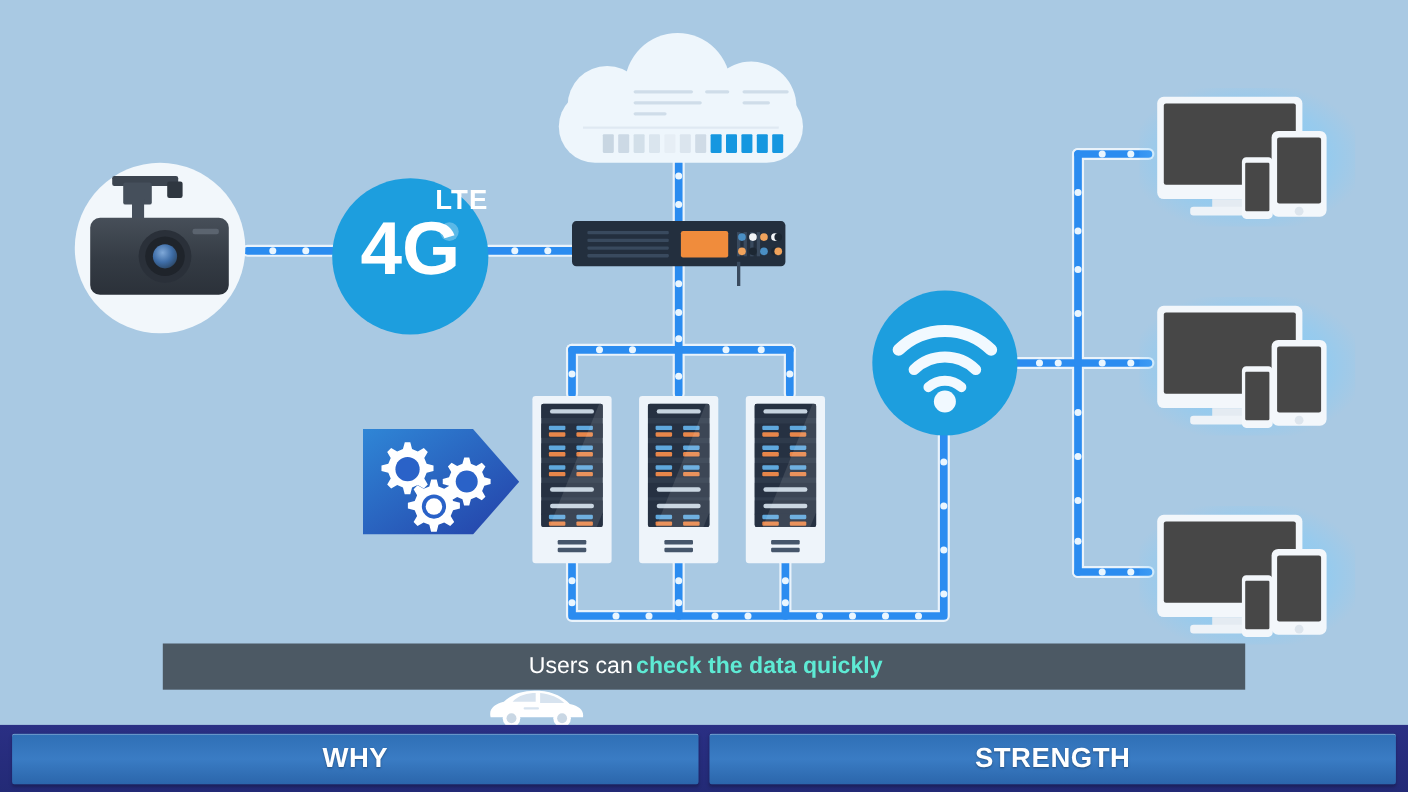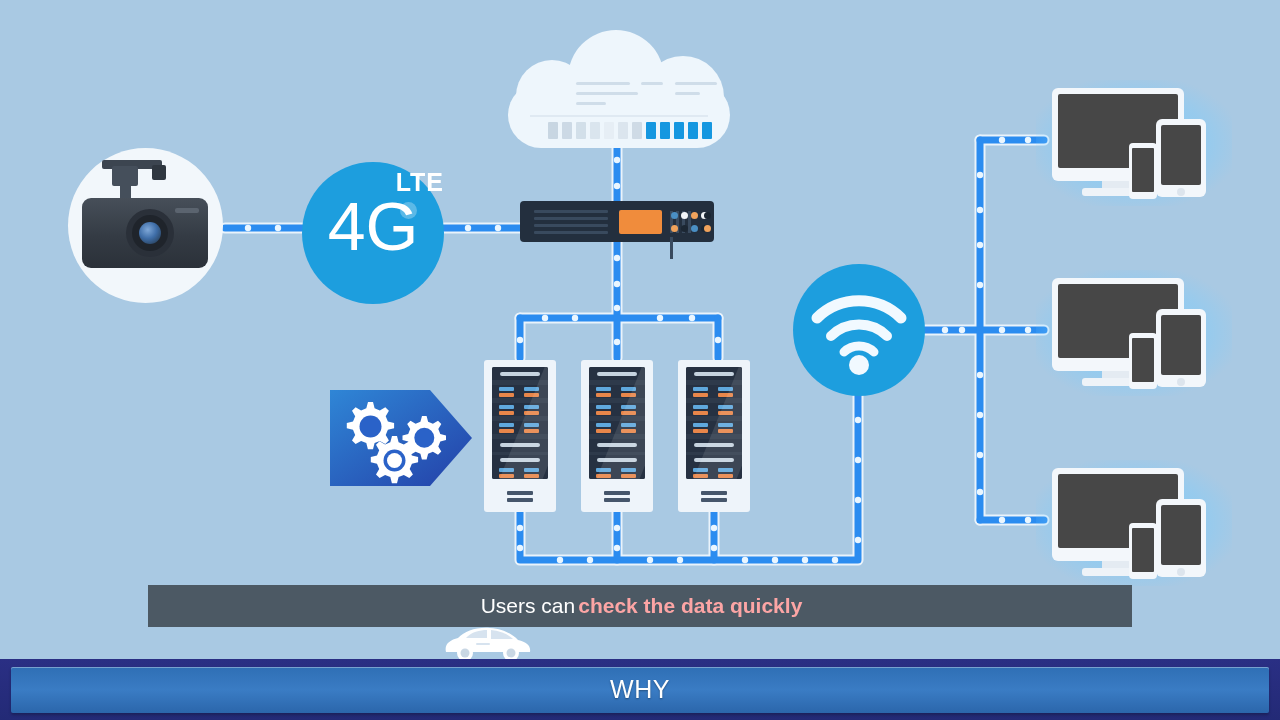--- a/index.html
+++ b/index.html
@@ -37,21 +37,21 @@
   .lte-badge{
     position:absolute;left:302px;top:162px;width:142px;height:142px;border-radius:50%;
     background:#1d9ede;color:#ffffff;
   }
   .lte-small{
     position:absolute;top:8px;left:0;width:100%;text-align:right;
     font-size:25px;font-weight:bold;letter-spacing:1px;line-height:1;
   }
   .lte-big{
     position:absolute;top:30px;left:0;width:100%;text-align:center;
-    font-size:68px;font-weight:normal;line-height:1;
+    font-size:68px;font-weight:bold;line-height:1;
   }
   .lte-dot{position:absolute;right:27px;top:40px;width:17px;height:17px;border-radius:50%;background:rgba(255,255,255,.28);}
 
   
   .router{
     position:absolute;left:520px;top:201px;width:194px;height:41px;border-radius:4px;
     background:#232f3e;
   }
   .rt-vent{position:absolute;left:14px;top:9px;width:74px;height:23px;}
   .rt-vent i{display:block;height:3px;background:#394a5e;margin-bottom:4px;border-radius:1px;}
@@ -97,38 +97,38 @@
   .tab-home{position:absolute;left:21px;top:69px;width:8px;height:8px;border-radius:50%;background:#dde5ed;}
   .ph-body{position:absolute;left:85px;top:55px;width:28px;height:56px;background:#f3f7fb;border-radius:4px;}
   .ph-screen{position:absolute;left:3px;top:5px;width:22px;height:44px;background:#474747;border-radius:1px;}
 
   
   .caption{
     position:absolute;left:148px;top:585px;width:984px;height:42px;
     background:#4c5964;display:flex;align-items:center;justify-content:center;
     color:#ffffff;font-size:21px;white-space:nowrap;
   }
-  .caption b{color:#fca5a5;font-weight:bold;}
+  .caption b{color:#5eead4;font-weight:bold;}
   .caption span{margin:16px 3px;}
 
   
   .car{position:absolute;left:438px;top:625px;width:96px;height:38px;}
 
   
   .navbar{
     position:absolute;left:0;top:659px;width:1280px;height:61px;
     background:linear-gradient(180deg,#2a2f84 0%,#232a76 100%);
     display:flex;align-items:center;padding:0 6px;box-sizing:border-box;
   }
   .nav-tab{
     flex:1;height:46px;margin:0 5px;border-radius:2px;
     background:linear-gradient(180deg,#2f6fb5 0%,#3a7cc4 50%,#2b66ab 100%);
     box-shadow:inset 0 1px 0 rgba(255,255,255,.35), 0 2px 3px rgba(0,0,0,.25);
     display:flex;align-items:center;justify-content:center;
-    color:#ffffff;font-size:25px;font-weight:normal;letter-spacing:.5px;
+    color:#ffffff;font-size:25px;font-weight:bold;letter-spacing:.5px;
     text-shadow:0 1px 2px rgba(0,0,0,.35);
     cursor:pointer;
   }
 </style>
 </head>
 <body>
 
 <div id="stage">
 
   <svg id="net" viewBox="0 0 1280 720">
@@ -491,15 +491,16 @@
     </svg>
   </div>
 
   <div class="caption">
     <span>Users can</span>
     <b>check the data quickly</b>
   </div>
 
   <div class="navbar">
     <div class="nav-tab">WHY</div>
+    <div class="nav-tab">STRENGTH</div>
   </div>
 
 </div>
 
 </body></html>

